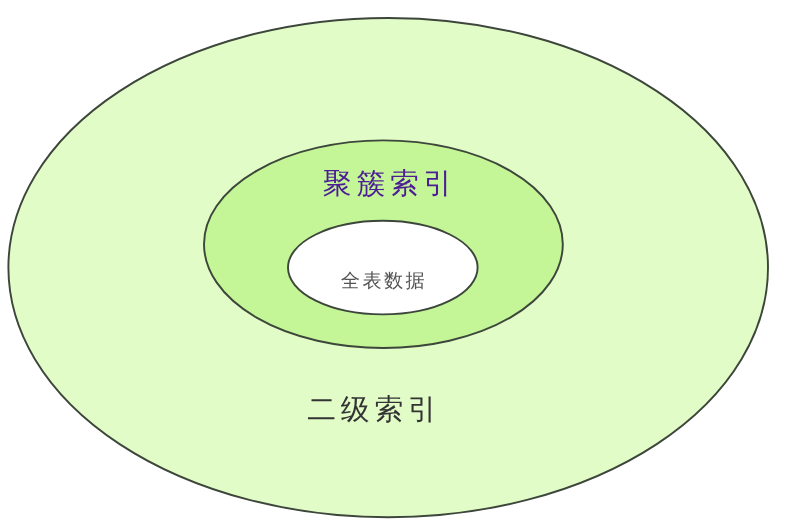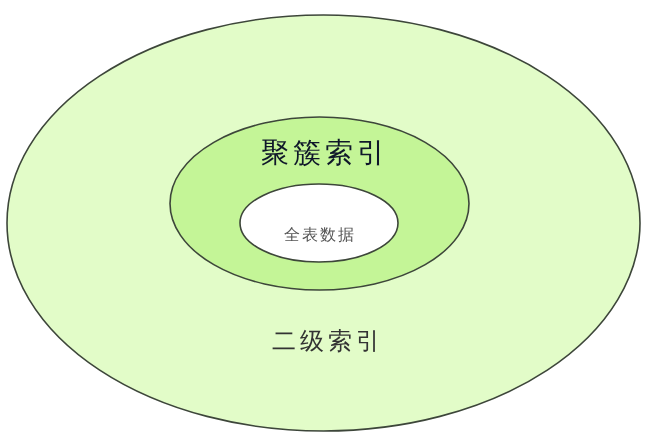--- a/index.html
+++ b/index.html
@@ -1,20 +1,20 @@
 <!DOCTYPE html>
 <html><head>
   <meta charset="utf-8">
   <style>
     html, body { margin: 0; padding: 0; background: #ffffff; }
     body { width: 664px; height: 436px; position: relative; overflow: hidden; font-family: "DejaVu Serif", "Liberation Serif", serif; }
     svg { position: absolute; left: 0; top: 0; }
     .label { position: absolute; transform: translate(-50%, -50%); white-space: nowrap; color: #3a3a3a; }
-    .lbl-outer { left: 328px; top: 341px; font-size: 24px; letter-spacing: 4px; color: #333; }
-    .lbl-middle { left: 325px; top: 153px; font-size: 28px; letter-spacing: 4px; color: #0f172a; }
+    .lbl-outer { left: 312px; top: 341px; font-size: 24px; letter-spacing: 4px; color: #333; }
+    .lbl-middle { left: 325px; top: 153px; font-size: 24px; letter-spacing: 4px; color: #4c1d95; }
     .lbl-inner { left: 320px; top: 235px; font-size: 16px; letter-spacing: 2px; color: #555; }
   </style>
 </head>
 <body>
 
 <svg width="664" height="436">
   <ellipse cx="323.5" cy="223" rx="316.5" ry="208" fill="#e2fcc8" stroke="#3d463a" stroke-width="1.6"></ellipse>
   <ellipse cx="319.5" cy="203.5" rx="149.5" ry="86.5" fill="#c4f597" stroke="#3d463a" stroke-width="1.6"></ellipse>
   <ellipse cx="319" cy="223" rx="79" ry="39" fill="#ffffff" stroke="#3d463a" stroke-width="1.6"></ellipse>
 </svg>

